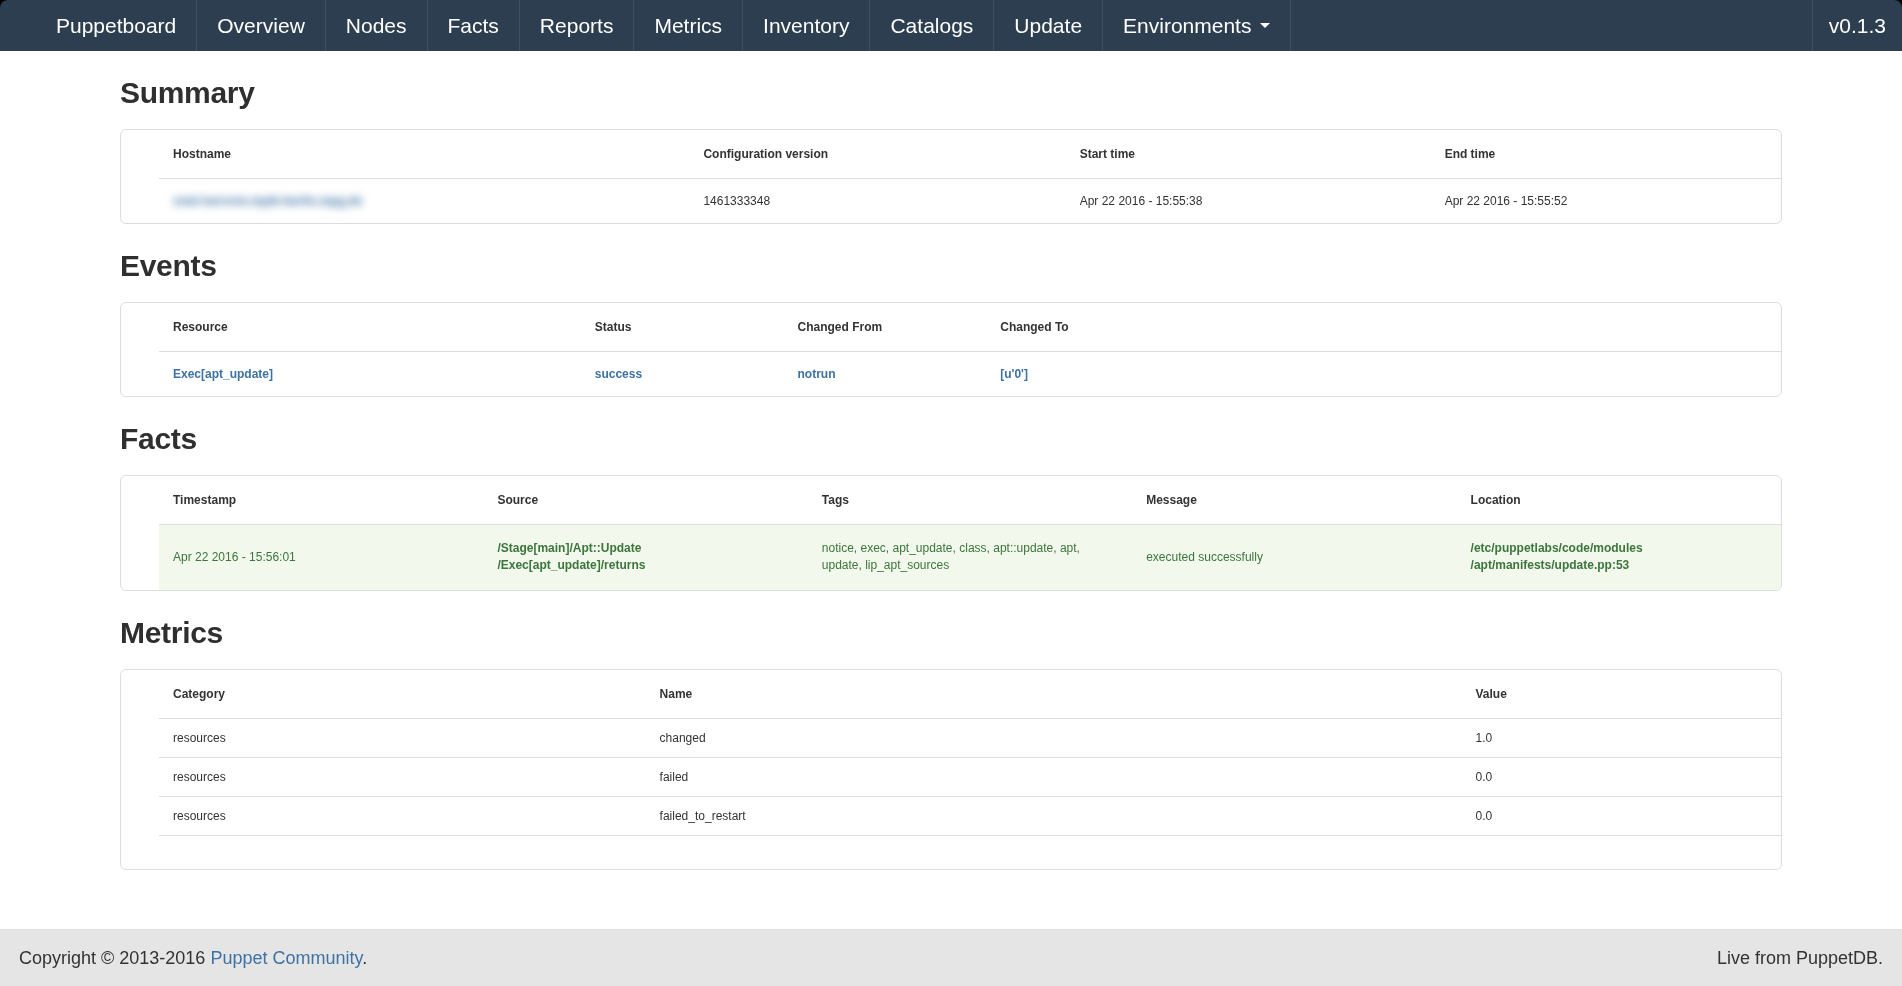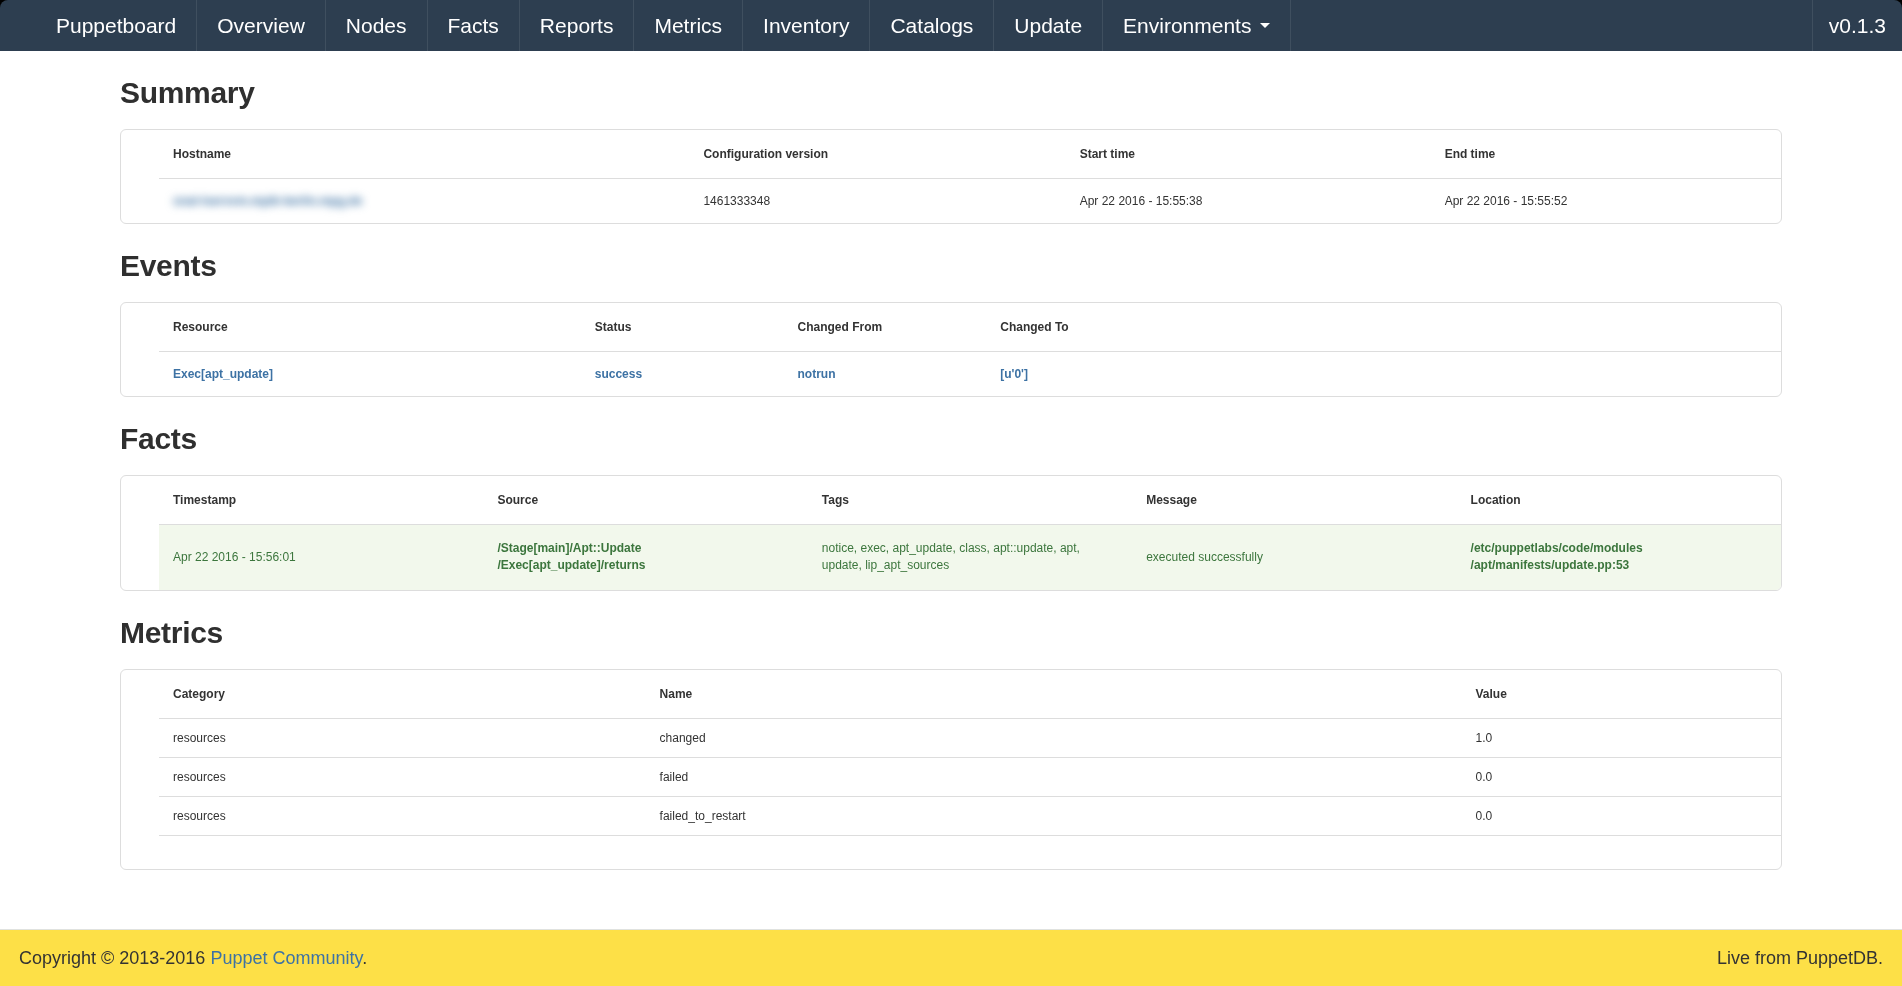--- a/index.html
+++ b/index.html
@@ -106,21 +106,21 @@
   .blurred {
     filter: blur(4px);
     user-select: none;
   }
   tr.partial-row td { height: 34px; }
 
   
   footer.page-footer {
     position: fixed;
     left: 0; right: 0; bottom: 0;
-    background: #fde047;
+    background: #e5e5e5;
     border-top: 1px solid #e0e2df;
     height: 57px;
     display: flex;
     align-items: center;
     justify-content: space-between;
     padding: 0 19px;
     font-size: 18px;
     color: #333333;
     gap: 24px;
   }

